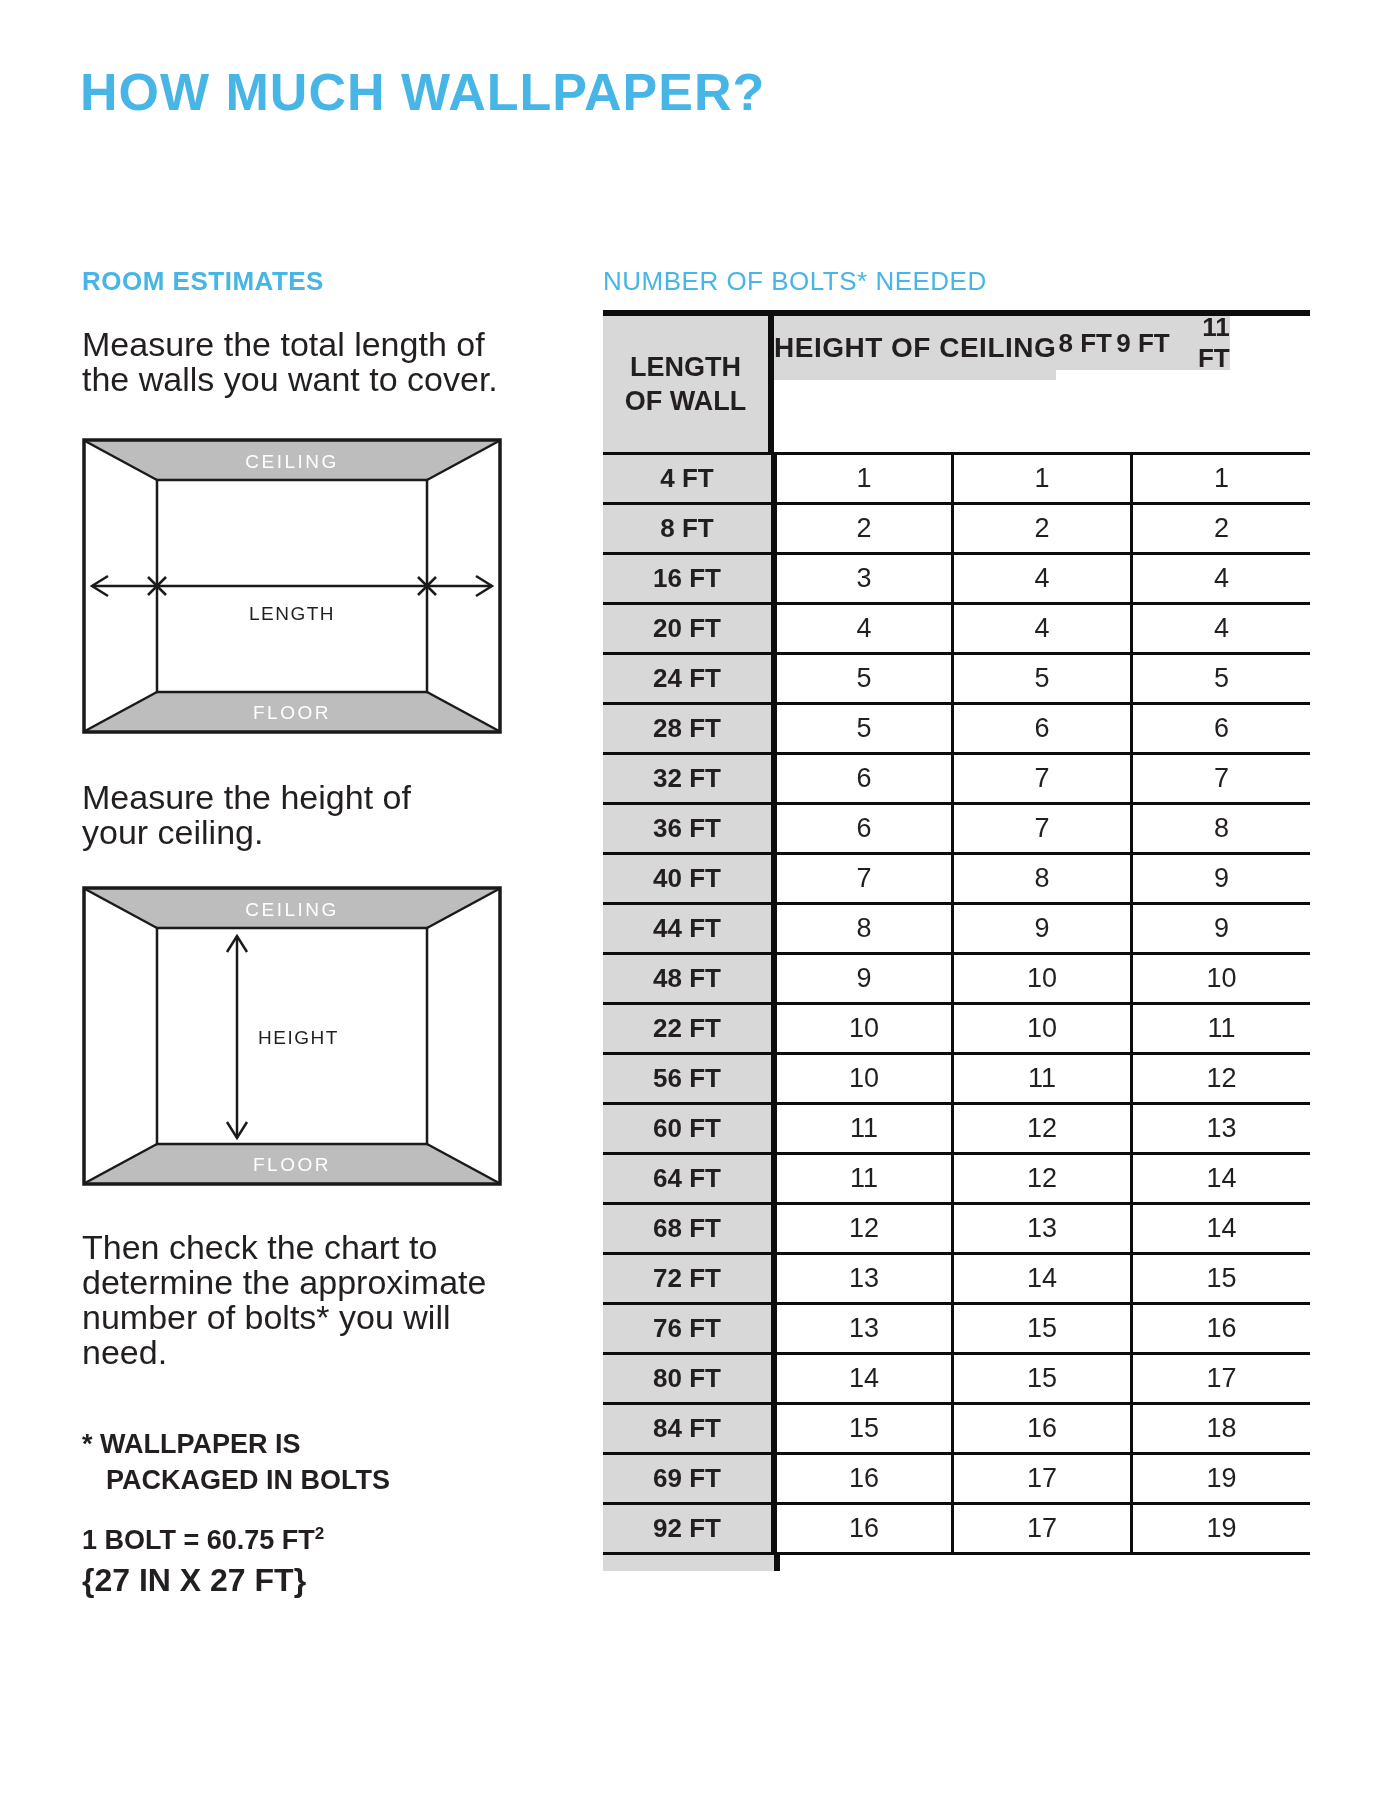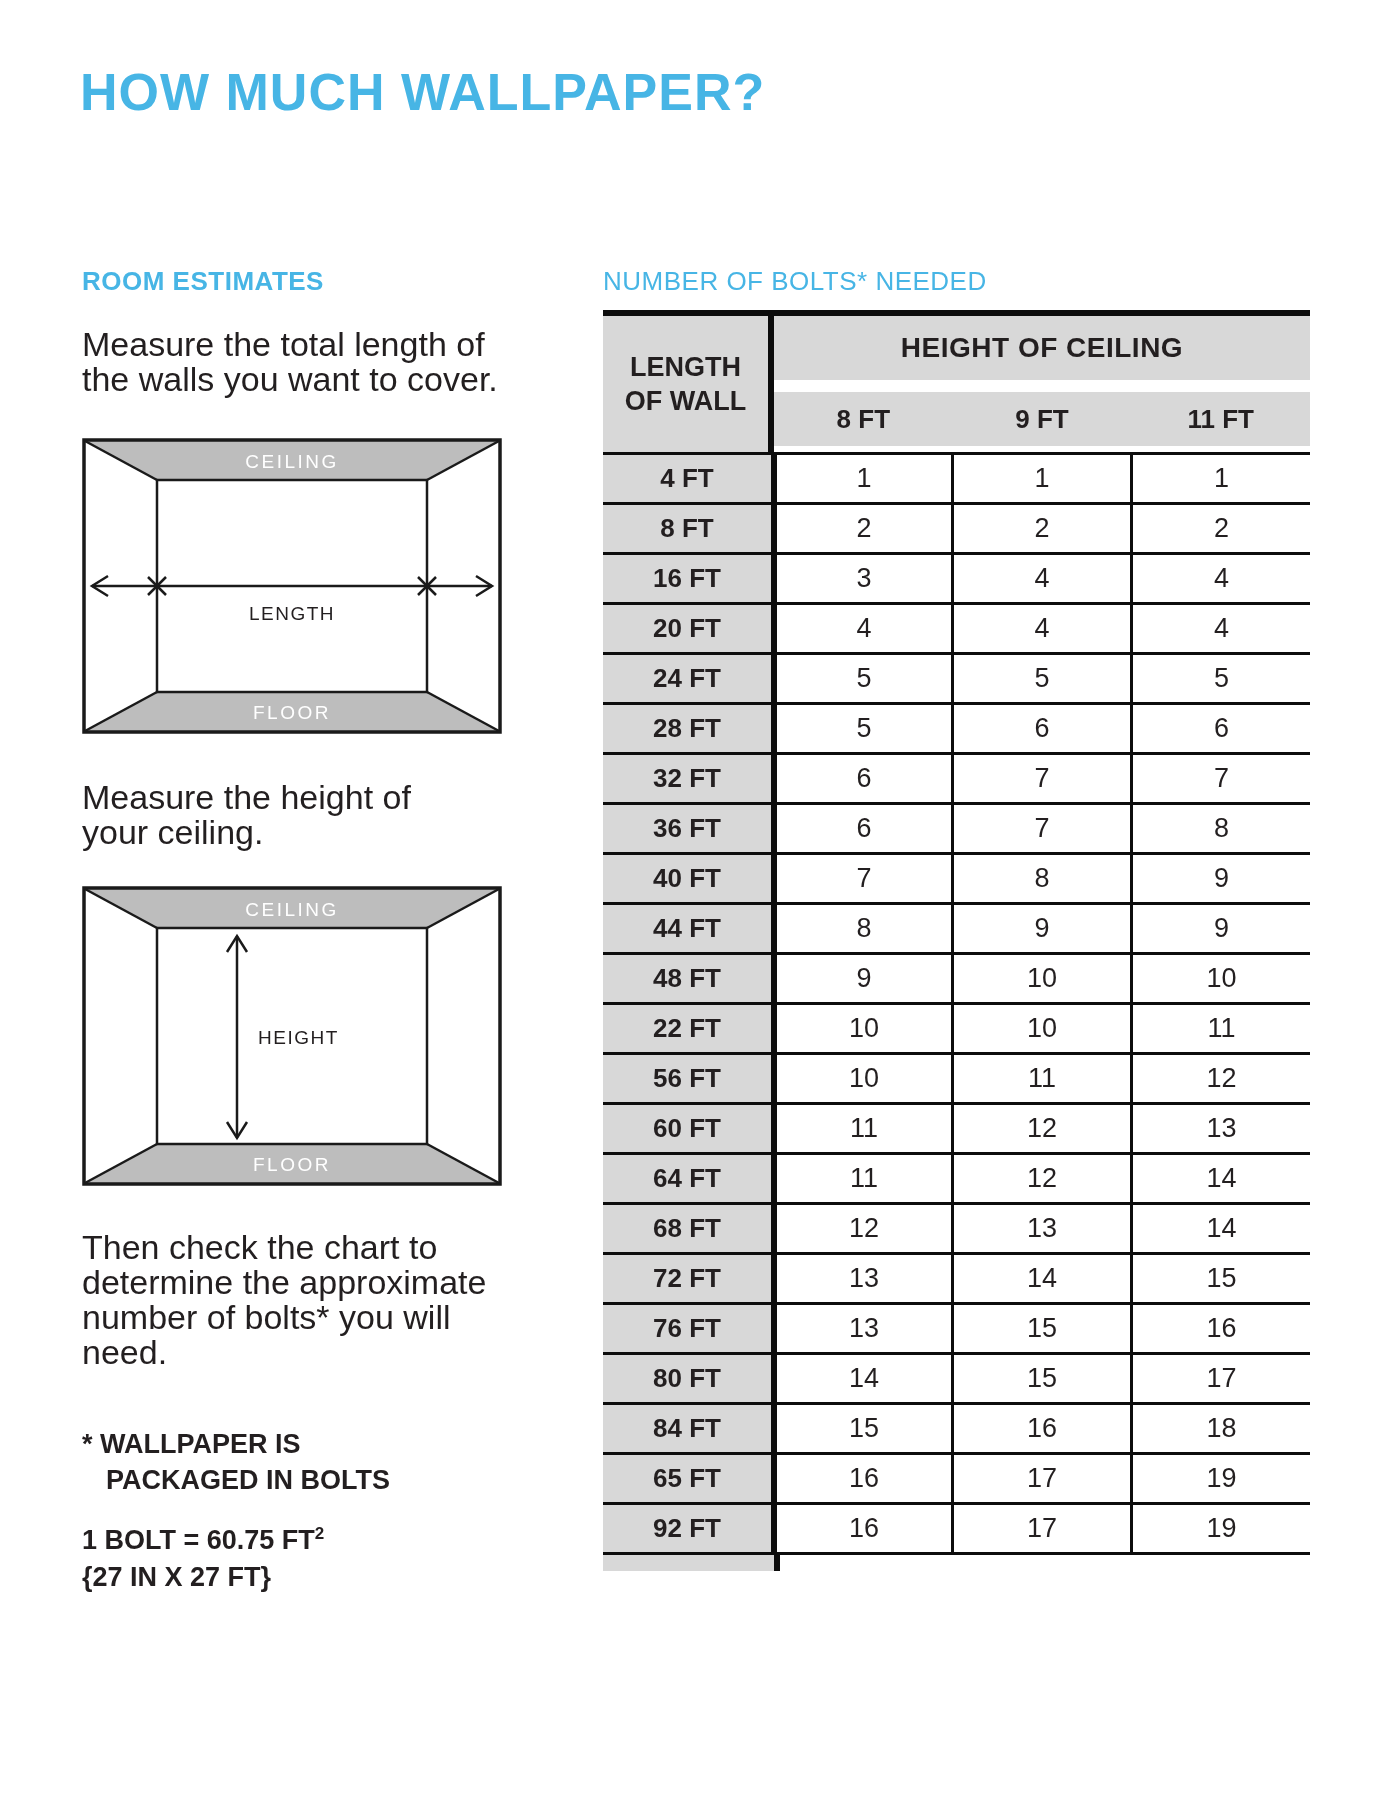--- a/index.html
+++ b/index.html
@@ -45,39 +45,39 @@
     font-size:27px;line-height:36px;font-weight:bold;
   }
   .footnote .line2{margin-left:24px;}
   .bolt-eq{
     position:absolute;left:0;top:1524px;
     font-size:27px;font-weight:bold;
   }
   .bolt-eq sup{font-size:17px;}
   .bolt-dims{
     position:absolute;left:0;top:1562px;
-    font-size:27px;font-weight:bold;
+    font-size:32px;font-weight:bold;
   }
   
   .table-heading{
     position:absolute;left:603px;top:266px;width:707px;
     text-align:left;font-size:26px;font-weight:normal;color:var(--accent);letter-spacing:0.5px;
   }
   .bolts-wrap{position:absolute;left:603px;top:310px;width:707px;}
   .thead{
     display:flex;border-top:6px solid var(--line);height:142px;
   }
   .col1head{
     width:171px;height:136px;background:var(--cell-gray);
     border-right:6px solid var(--line);
     display:flex;align-items:center;justify-content:center;
     font-size:27px;font-weight:bold;text-align:center;line-height:34px;
     white-space:pre-line;
   }
-  .righthead{flex:1;display:flex;flex-direction:column;text-align:right;}
+  .righthead{flex:1;display:flex;flex-direction:row;text-align:right;}
   .group-header{
     height:64px;background:var(--cell-gray);
     display:flex;align-items:center;justify-content:center;
     font-size:28px;font-weight:bold;letter-spacing:0.5px;
   }
   .head-gap{height:12px;background:#ffffff;}
   .subheads{display:flex;height:54px;background:var(--cell-gray);}
   .subhead{
     flex:1;display:flex;align-items:center;justify-content:center;
     font-size:26px;font-weight:bold;
@@ -313,21 +313,21 @@
             <td>15</td>
             <td>17</td>
           </tr>
           <tr>
             <th class="rowlab">84 FT</th>
             <td>15</td>
             <td>16</td>
             <td>18</td>
           </tr>
           <tr>
-            <th class="rowlab">65 FT</th>
+            <th class="rowlab">69 FT</th>
             <td>16</td>
             <td>17</td>
             <td>19</td>
           </tr>
           <tr>
             <th class="rowlab">92 FT</th>
             <td>16</td>
             <td>17</td>
             <td>19</td>
           </tr>

